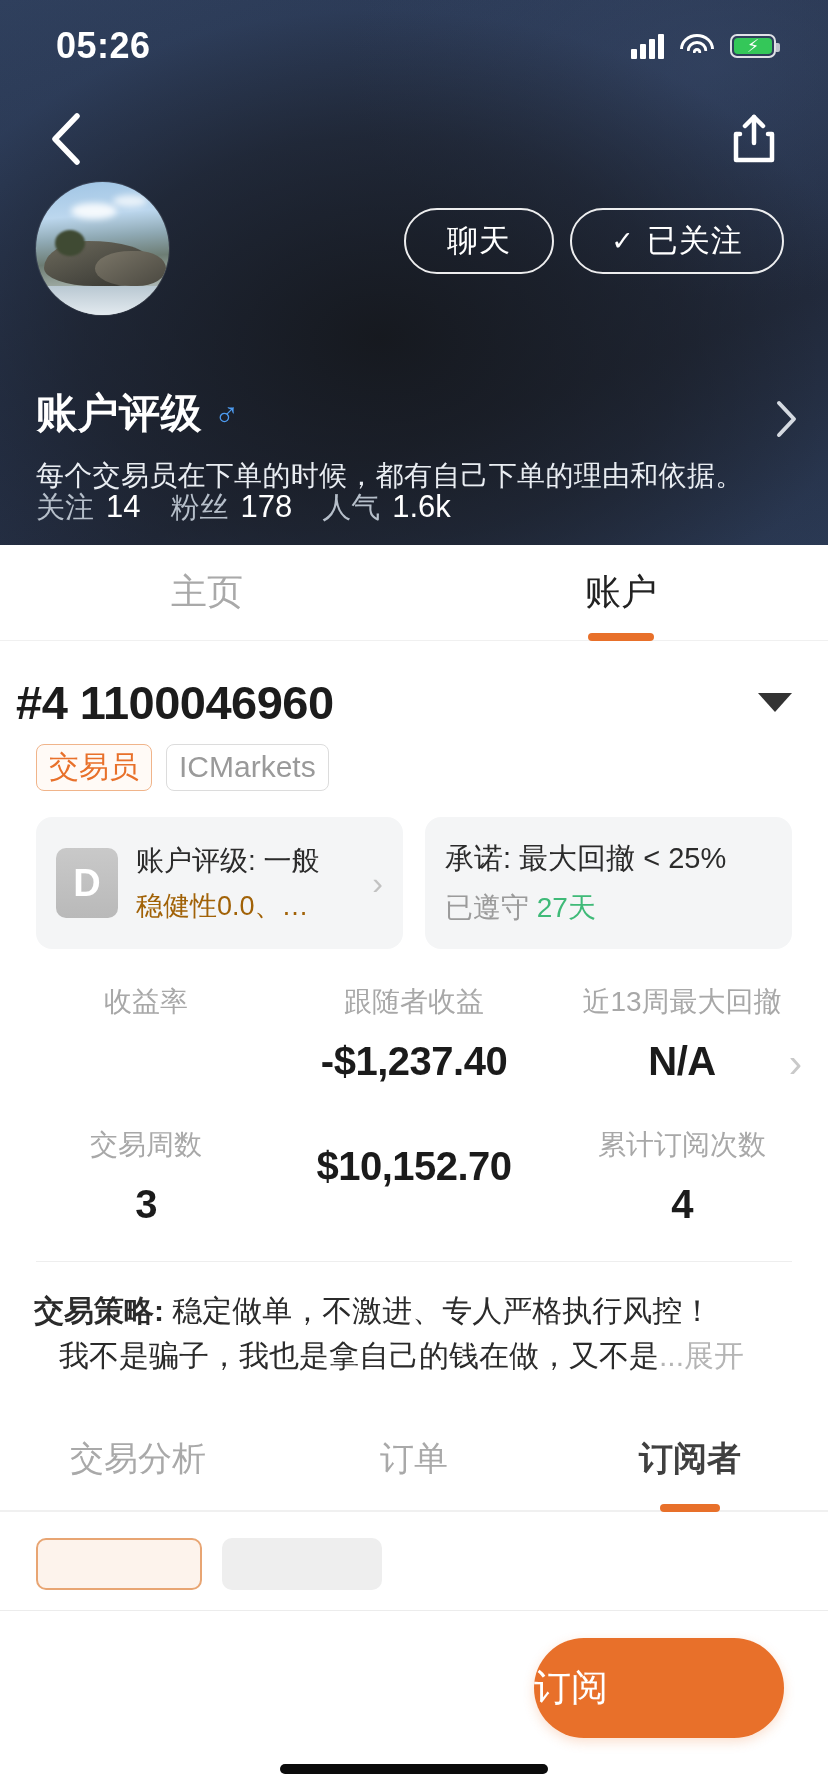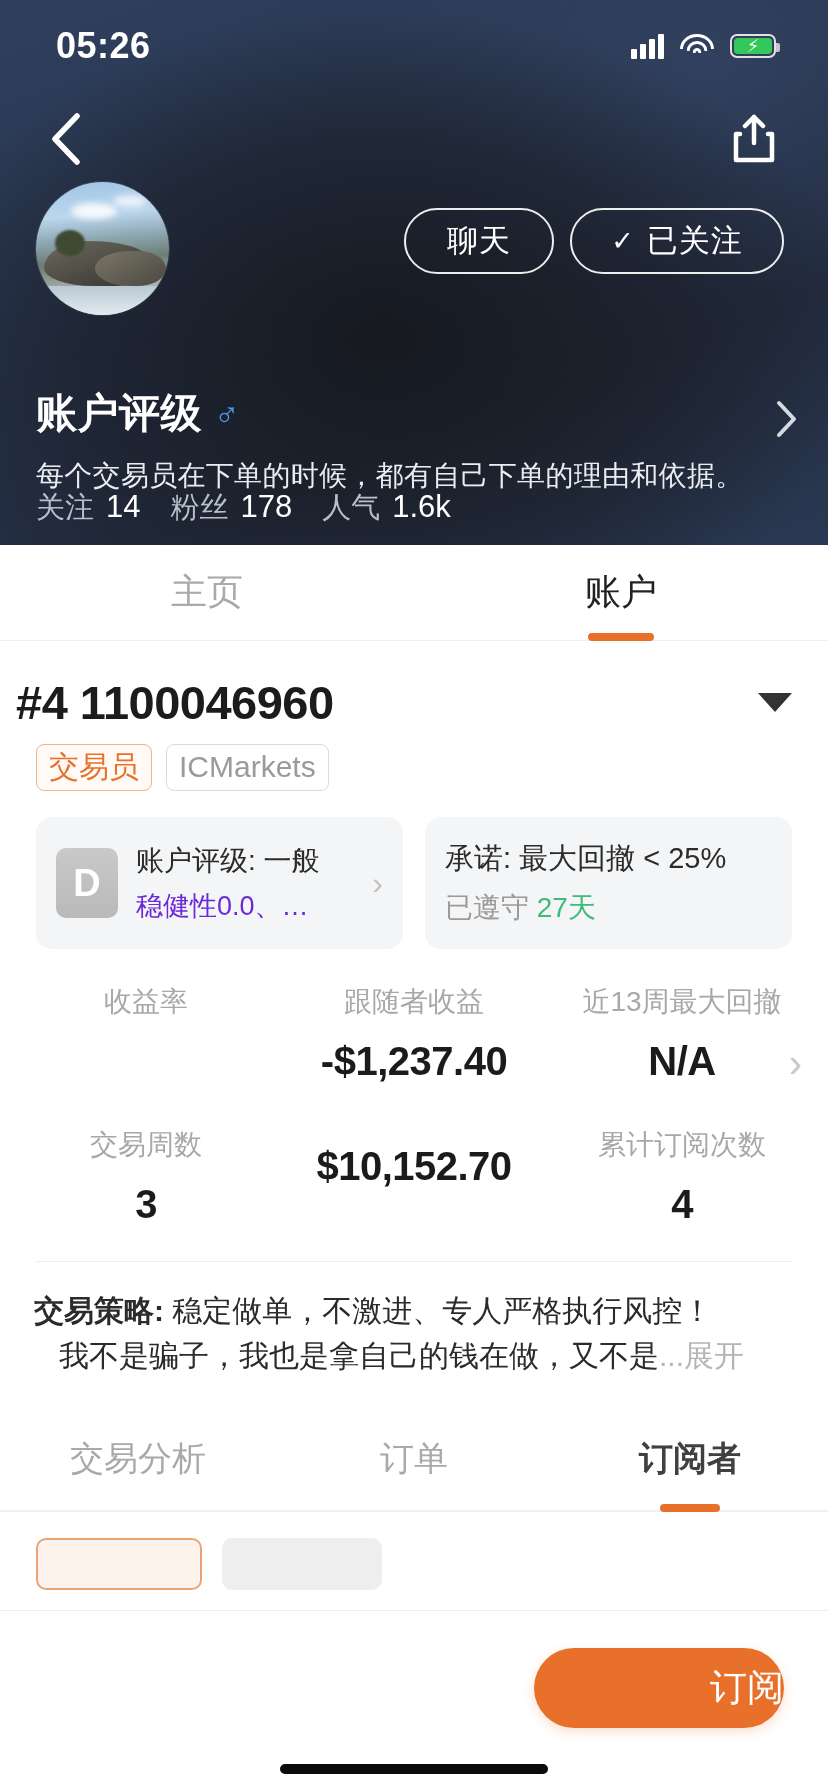--- a/index.html
+++ b/index.html
@@ -101,21 +101,21 @@
   .badges { padding:14px 36px 0 36px; display:flex; gap:14px; }
   .badge { font-size:30px; padding:5px 12px 7px 12px; border-radius:8px; line-height:1.1; }
   .badge.trader { color:#e8702a; border:1.5px solid #f0b48a; background:#fffaf6; }
   .badge.broker { color:#9a9a9a; border:1.5px solid #dcdcdc; background:#fff; }
 
   .cards { display:flex; gap:22px; padding:26px 36px 0 36px; }
   .card { flex:1; background:#f4f5f6; border-radius:16px; padding:22px 20px; display:flex; align-items:center; min-height:110px; }
   .grade-badge { width:62px; height:70px; border-radius:10px; background:linear-gradient(180deg,#c9c9c9,#b9b9b9); color:#fff; font-size:38px; font-weight:700; display:flex; align-items:center; justify-content:center; flex:none; }
   .card-txt { margin-left:18px; min-width:0; }
   .card-t1 { font-size:28px; color:#2b2b2b; white-space:nowrap; }
-  .card-t2 { font-size:27px; color:#6d28d9; margin-top:8px; white-space:nowrap; overflow:hidden; text-overflow:ellipsis; }
+  .card-t2 { font-size:27px; color:#a16207; margin-top:8px; white-space:nowrap; overflow:hidden; text-overflow:ellipsis; }
   .card-chev { margin-left:auto; color:#c2c2c2; font-size:32px; flex:none; padding-left:8px; }
   .card.promise { flex-direction:column; align-items:flex-start; justify-content:center; }
   .promise-t1 { font-size:29px; color:#2b2b2b; white-space:nowrap; }
   .promise-t2 { font-size:28px; color:#9b9b9b; margin-top:10px; }
   .promise-days { color:#3fba78; }
 
   .stats { padding:34px 0 0 0; position:relative; }
   .stats-row { display:flex; padding:0 12px; }
   .stat { flex:1; text-align:center; }
   .stat-label { font-size:28px; color:#a8a8a8; }
@@ -144,23 +144,23 @@
   .bottombar {
     position:absolute; left:0; bottom:0; width:828px; height:182px;
     background:#fff; border-top:1px solid #ececec;
     display:flex; align-items:center; padding:0 44px 28px 44px;
   }
   .price { display:flex; align-items:baseline; gap:12px; }
   .gem { width:38px; height:34px; position:relative; top:6px; }
   .price-num { color:#e8702a; font-size:55px; font-weight:700; letter-spacing:-1px; }
   .price-unit { color:#6e6e6e; font-size:31px; }
   .sub-btn {
-    margin-left:auto; width:250px; height:80px; border-radius:50px;
+    margin-left:auto; width:250px; height:100px; border-radius:50px;
     background:#e8702a; color:#fff; font-size:37px; font-weight:500;
-    display:flex; align-items:center; justify-content:flex-end; cursor:pointer;
+    display:flex; align-items:center; justify-content:flex-start; cursor:pointer;
     box-shadow:0 4px 12px rgba(232,112,42,0.22);
   }
   .home-ind { position:absolute; left:50%; transform:translateX(-50%); bottom:18px; width:268px; height:10px; background:#0b0b0b; border-radius:5px; }
 </style>
 </head>
 <body>
 
 <div class="phone">
 
   <div class="hero"></div>

